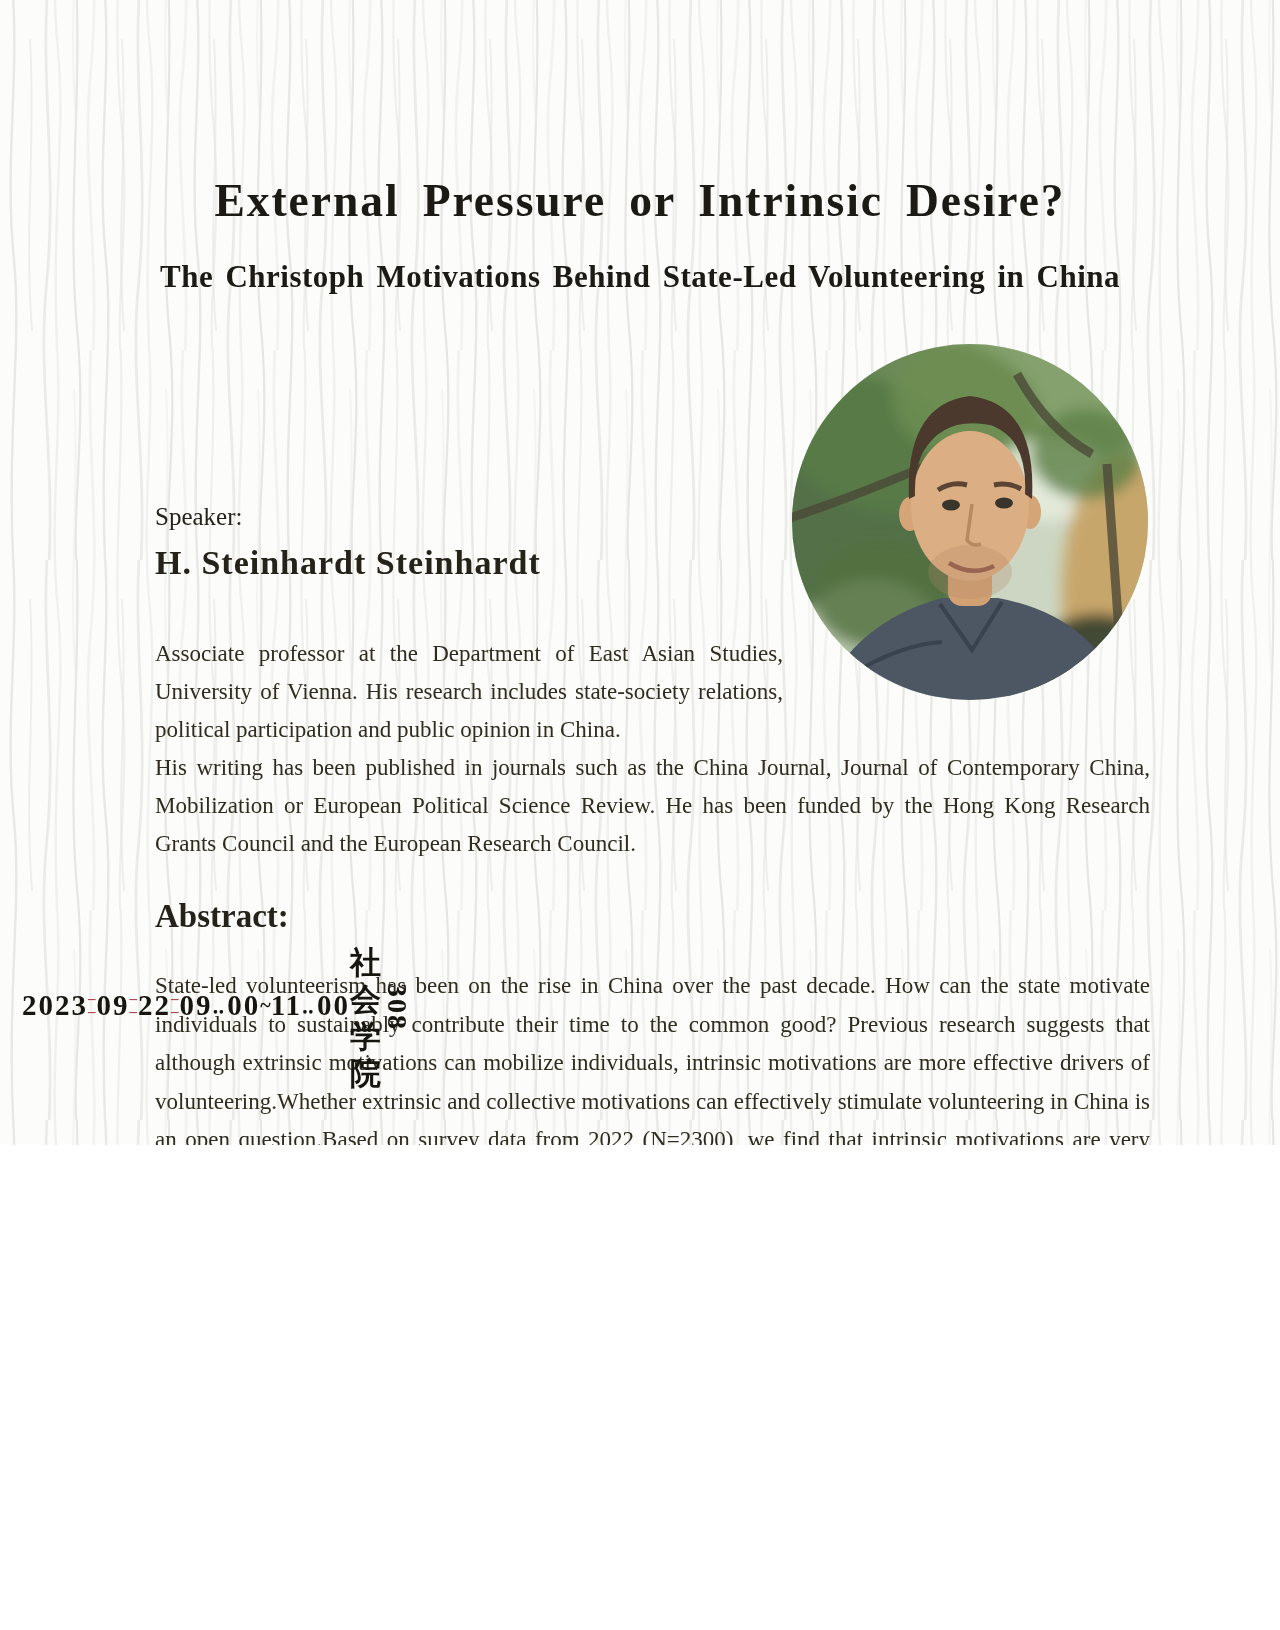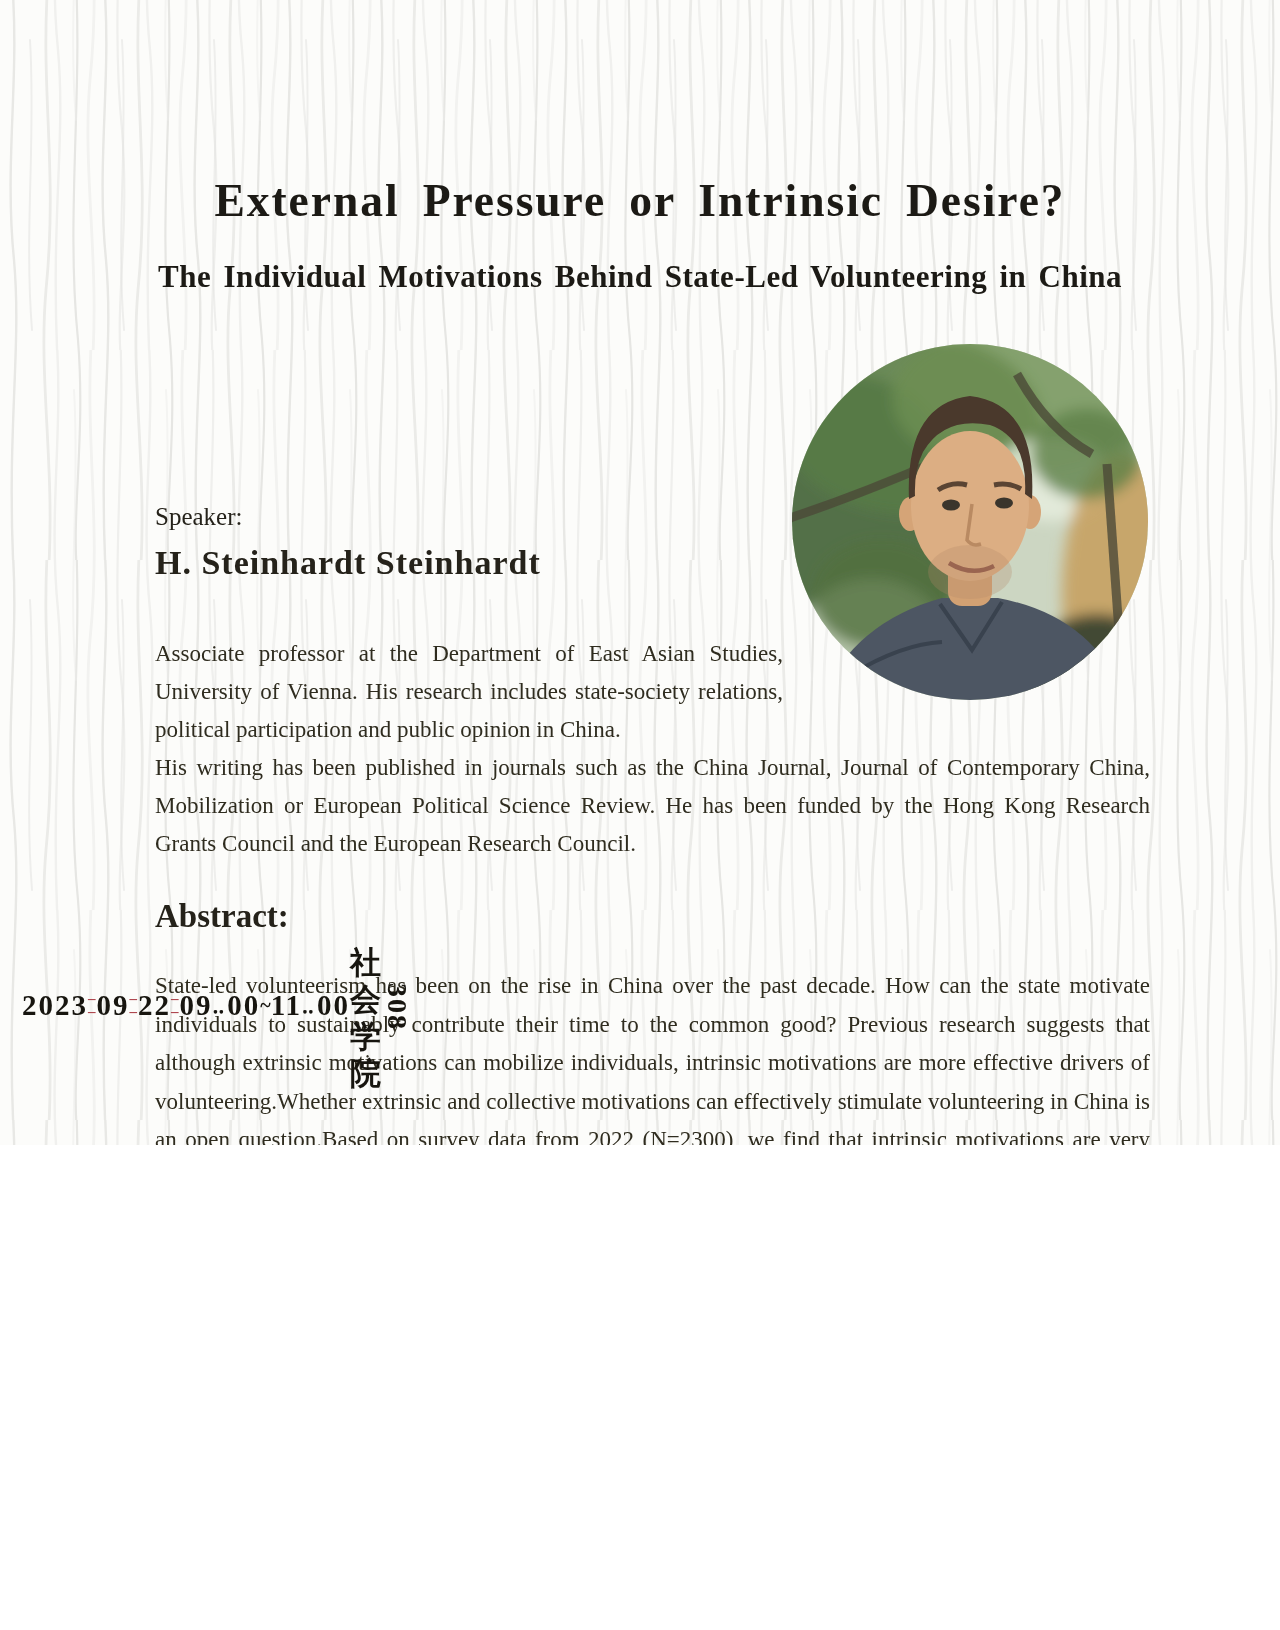--- a/index.html
+++ b/index.html
@@ -119,21 +119,21 @@
         <use href="#sc" x="350" y="370"></use>
       <use href="#sc" x="530" y="370"></use>
         <use href="#sc" x="710" y="370"></use>
         <use href="#sc" x="890" y="370"></use>
       <use href="#sc" x="1070" y="370"></use>
         <use href="#sc" x="1245" y="370"></use>
     </g>
   </svg>
 
   <h1 class="title">External Pressure or Intrinsic Desire?</h1>
-  <h2 class="subtitle">The Individual Motivations Behind State-Led Volunteering in China</h2>
+  <h2 class="subtitle">The Christoph Motivations Behind State-Led Volunteering in China</h2>
 
   <div class="photo">
     <svg width="356" height="356" viewBox="0 0 356 356">
       <defs>
           <filter id="blur7">
             <feGaussianBlur stdDeviation="7"></feGaussianBlur>
           </filter>
         </defs>
       <rect width="356" height="356" fill="#ccd6c2"></rect>
       <g filter="url(#blur7)">

